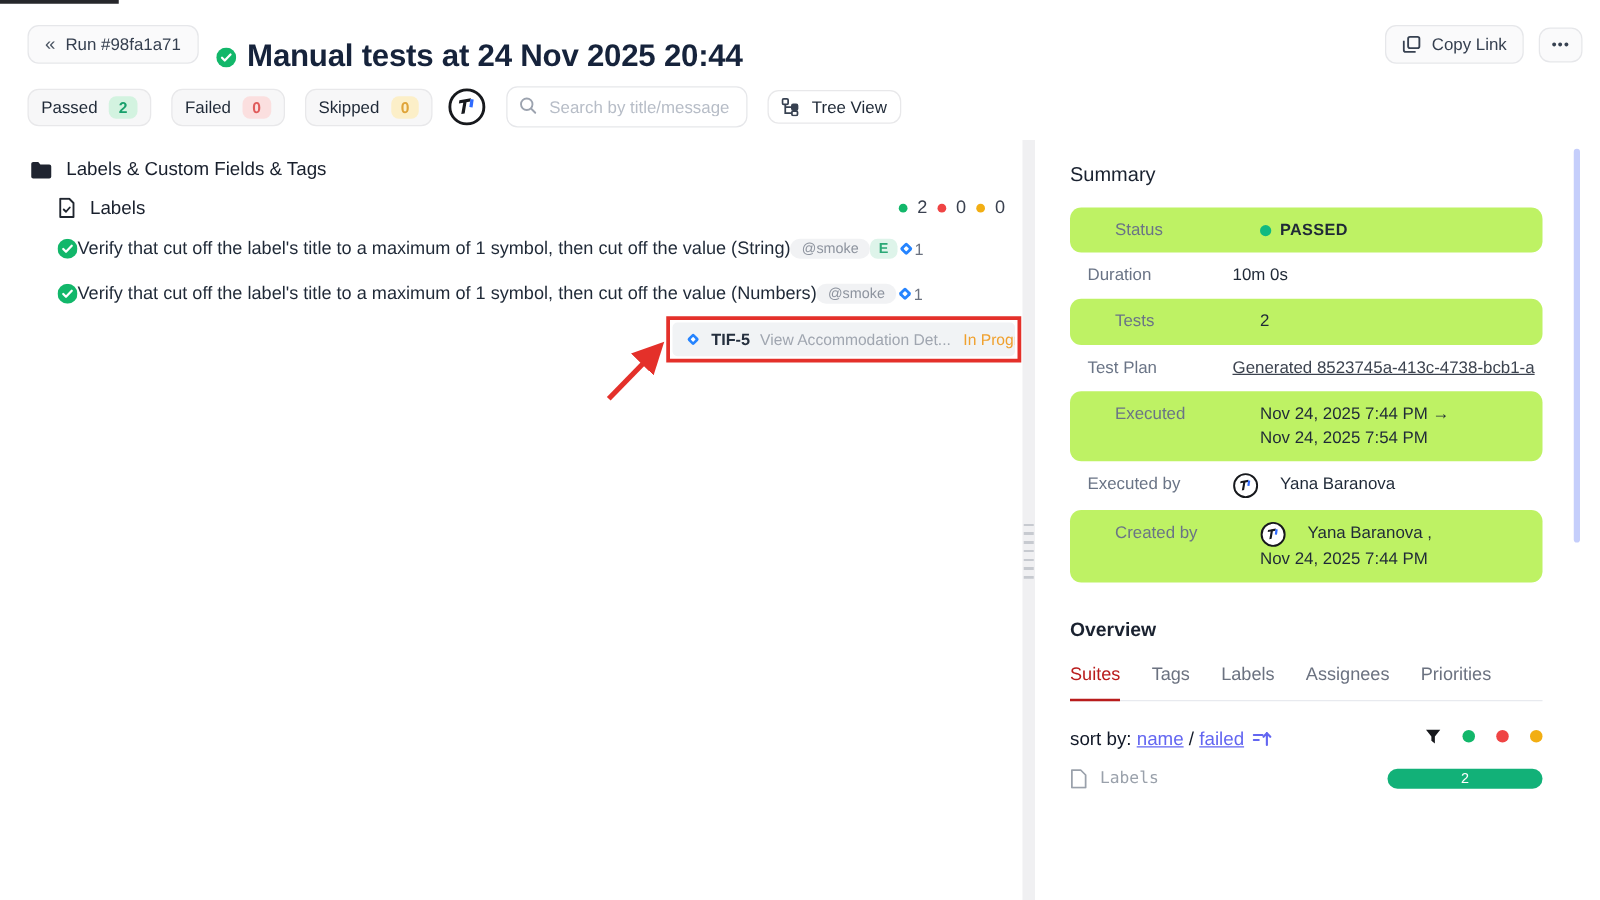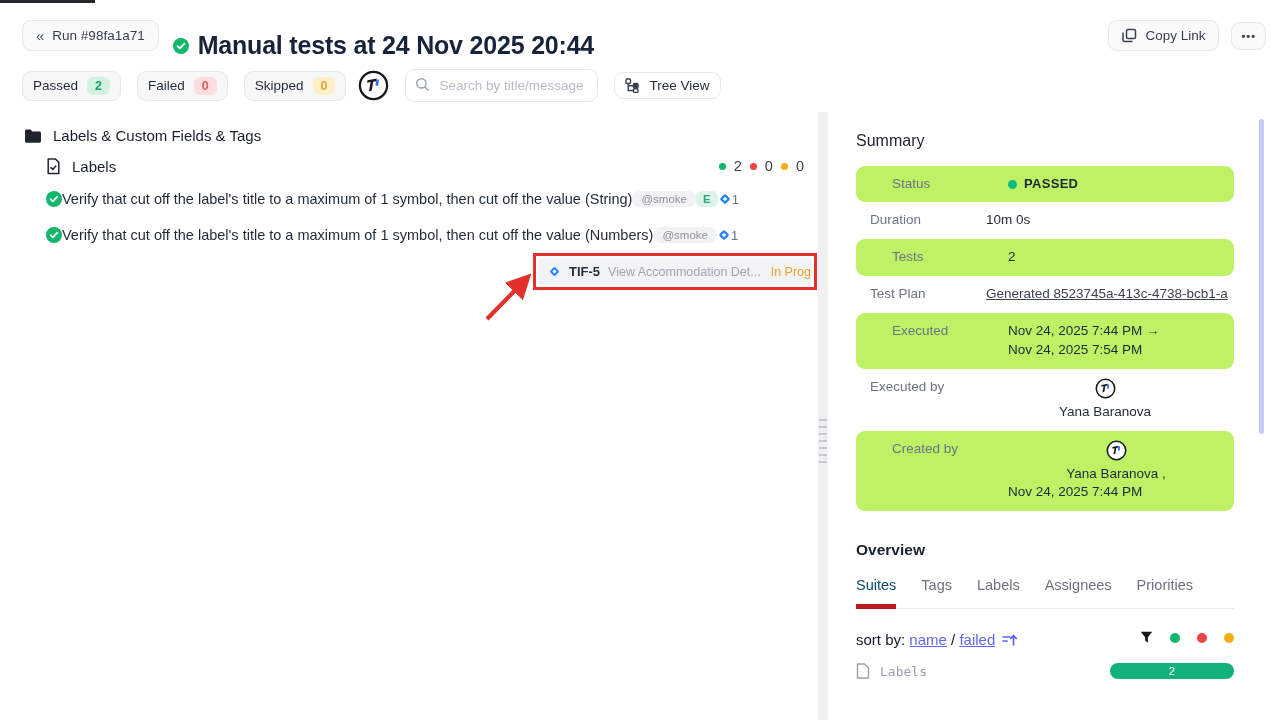--- a/index.html
+++ b/index.html
@@ -70,27 +70,27 @@
   
   .side-heading { font-size:16px; font-weight:normal; color:#1a2230; }
   .summary-table { margin-top:16px; width:378px; }
   .srow { display:flex; padding:9px 10px 9px 14px; font-size:13.5px; border-radius:9px; }
   .srow.alt { background:#bef264;padding-left:36px; }
   .srow .lbl { width:116px; flex:none; color:#6a7486; padding-top:1px; }
   .srow .val { flex:1; color:#1f2937; line-height:1.4; }
   .val-status { color:#10b981; font-weight:bold; letter-spacing:.3px; font-size:13px; display:flex; align-items:center; gap:7px; }
   .status-dot { width:9px; height:9px; border-radius:50%; background:#10b981; }
   .val-link { color:#3c434f; text-decoration:underline; white-space:nowrap; cursor:pointer; }
-  .who { display:flex; align-items:center; gap:4px;flex-direction:column; }
+  .who { display:flex; gap:17px; }
 
   
   .overview-heading { margin-top:30px; font-size:15.5px; font-weight:bold; color:#1a2230; }
   .tabs { display:flex; gap:25px; margin-top:18px; border-bottom:1px solid #e8eaef; font-size:14.5px; color:#6b7280; }
   .tab { padding-bottom:11px; cursor:pointer; }
-  .tab.active { color:#0c4a6e; border-bottom:5px solid #b91c1c; margin-bottom:-1px; }
+  .tab.active { color:#b91c1c; border-bottom:2px solid #b91c1c; margin-bottom:-1px; }
   .sort-row { display:flex; align-items:flex-start; justify-content:space-between; margin-top:22px; font-size:15px; color:#111827; }
   .sort-links a { color:#6366f1; text-decoration:underline; cursor:pointer; }
   .legend { display:flex; align-items:center; gap:17px; }
   .legend .dot { width:10px; height:10px; }
   .bar-row { display:flex; align-items:center; margin-top:15px; }
   .bar-label { font-family:"DejaVu Sans Mono", monospace; font-size:13px; color:#9aa1ab; margin-left:10px; }
   .green-bar { margin-left:auto; width:124px; height:16px; background:#12b178; border-radius:8px; color:#fff;
     font-size:11.5px; text-align:center; line-height:16px; font-weight:500; }
 
   svg { display:block; }

